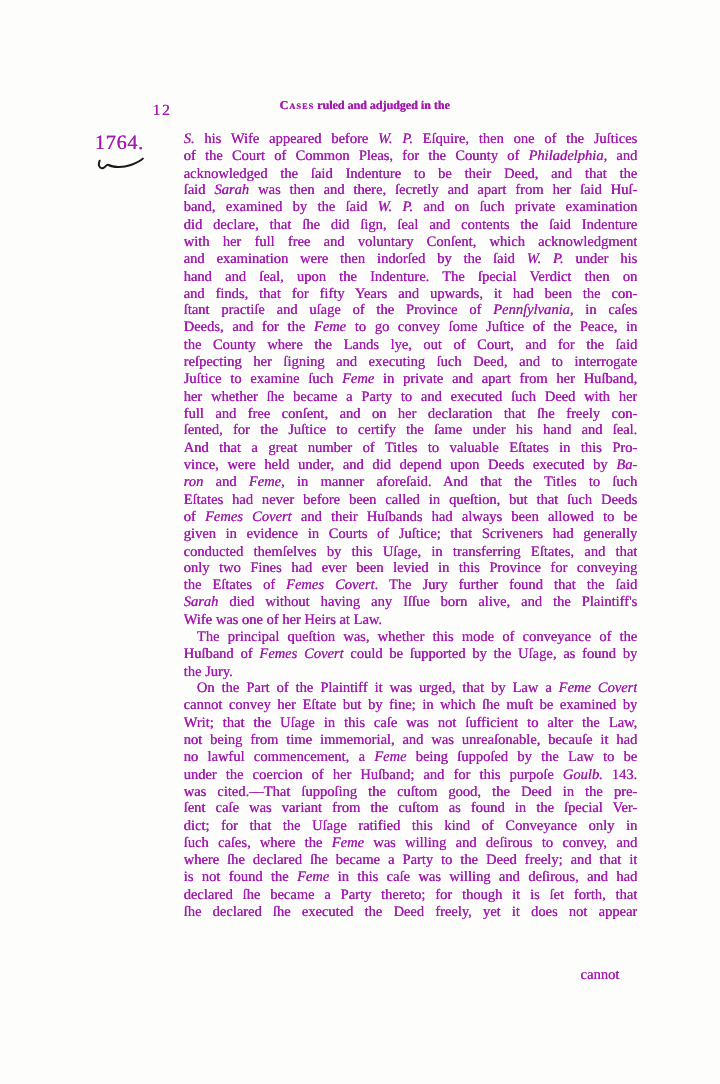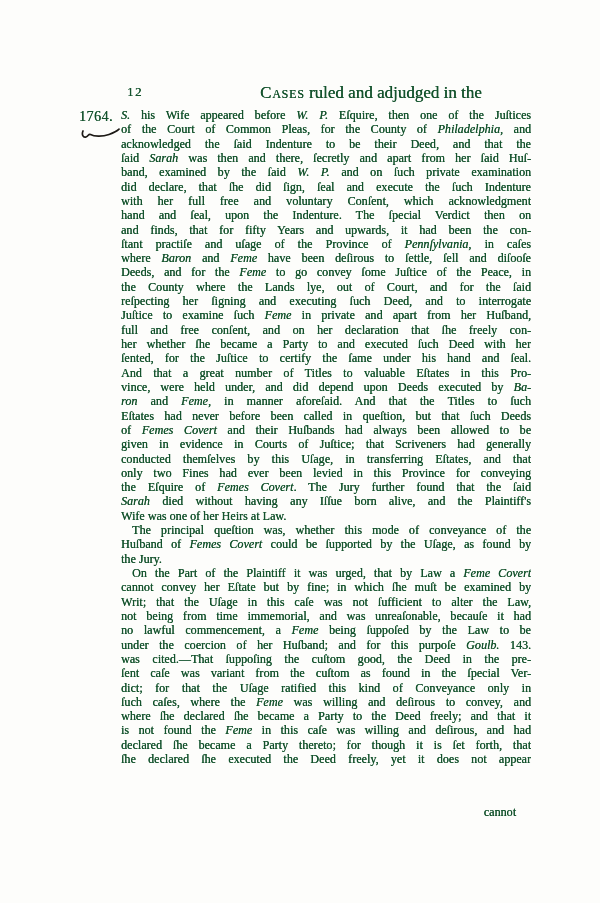--- a/index.html
+++ b/index.html
@@ -5,44 +5,44 @@
   html, body { margin: 0; padding: 0; }
   body {
     width: 600px; height: 903px;
     background: #ffffff;
     font-family: "Liberation Serif", "DejaVu Serif", serif;
   }
   .page {
     position: relative;
     width: 600px; height: 903px;
     background: #fdfdfb;
-    color: #14532d;
+    color: #a21caf;
     overflow: hidden;
   }
   .ink { text-shadow: 0.25px 0 0 currentColor; }
 
   .header-number {
     position: absolute; left: 127px; top: 84px;
     font-size: 13px; letter-spacing: 1.5px;
   }
   .header-title {
-    position: absolute; left: 260px; top: 83px;
-    font-size: 17px; white-space: nowrap;
+    position: absolute; left: 233px; top: 83px;
+    font-size: 10px; white-space: nowrap; font-weight: bold;
   }
   .header-title .sc { font-variant: small-caps; letter-spacing: 0.8px; }
 
   .margin-note { position: absolute; left: 79px; top: 109px; width: 42px; }
-  .margin-year { font-size: 14px; letter-spacing: 0.5px; }
+  .margin-year { font-size: 17px; letter-spacing: 0.5px; }
   .swash-holder { margin-top: 1px; margin-left: 1px; }
 
   .text-block {
     position: absolute; left: 121px; top: 108px; width: 410px;
     font-size: 12.1px; line-height: 14.32px;
   }
-  .line { height: 14.32px; overflow: hidden; }
+  .line { height: 14.32px; overflow: hidden; margin-left: 32px; }
   .line.j { text-align: justify; text-align-last: justify; }
   .para.indent .line:first-child { text-indent: 11px; }
   i { font-style: italic; }
 
   .catchword {
     position: absolute; top: 805px; right: 84px;
     font-size: 12.1px;
   }
 </style>
 </head>
@@ -65,42 +65,42 @@
     </div>
   </div>
 
   <div class="text-block">
       <div class="para">
         <div class="line j"><i>S.</i><span> his Wife appeared before </span><i>W. P.</i><span> Eſquire, then one of the Juſtices</span></div>
         <div class="line j"><span>of the Court of Common Pleas, for the County of </span><i>Philadelphia</i><span>, and</span></div>
         <div class="line j"><span>acknowledged the ſaid Indenture to be their Deed, and that the</span></div>
         <div class="line j"><span>ſaid </span><i>Sarah</i><span> was then and there, ſecretly and apart from her ſaid Huſ-</span></div>
         <div class="line j"><span>band, examined by the ſaid </span><i>W. P.</i><span> and on ſuch private examination</span></div>
-        <div class="line j"><span>did declare, that ſhe did ſign, ſeal and execute the ſuch Indenture</span></div>
+        <div class="line j"><span>did declare, that ſhe did ſign, ſeal and contents the ſaid Indenture</span></div>
         <div class="line j"><span>with her full free and voluntary Conſent, which acknowledgment</span></div>
+        <div class="line j"><span>and examination were then indorſed by the ſaid </span><i>W. P.</i><span> under his</span></div>
         <div class="line j"><span>hand and ſeal, upon the Indenture.  The ſpecial Verdict then on</span></div>
         <div class="line j"><span>and finds, that for fifty Years and upwards, it had been the con-</span></div>
         <div class="line j"><span>ſtant practiſe and uſage of the Province of </span><i>Pennſylvania</i><span>, in caſes</span></div>
-        <div class="line j"><span>where </span><i>Baron</i><span> and </span><i>Feme</i><span> have been deſirous to ſettle, ſell and diſooſe</span></div>
         <div class="line j"><span>Deeds, and for the </span><i>Feme</i><span> to go convey ſome Juſtice of the Peace, in</span></div>
         <div class="line j"><span>the County where the Lands lye, out of Court, and for the ſaid</span></div>
         <div class="line j"><span>reſpecting her ſigning and executing ſuch Deed, and to interrogate</span></div>
         <div class="line j"><span>Juſtice to examine ſuch </span><i>Feme</i><span> in private and apart from her Huſband,</span></div>
+        <div class="line j"><span>her whether ſhe became a Party to and executed ſuch Deed with her</span></div>
         <div class="line j"><span>full and free conſent, and on her declaration that ſhe freely con-</span></div>
-        <div class="line j"><span>her whether ſhe became a Party to and executed ſuch Deed with her</span></div>
         <div class="line j"><span>ſented, for the Juſtice to certify the ſame under his hand and ſeal.</span></div>
         <div class="line j"><span>And that a great number of Titles to valuable Eſtates in this Pro-</span></div>
         <div class="line j"><span>vince, were held under, and did depend upon Deeds executed by </span><i>Ba-</i></div>
         <div class="line j"><i>ron</i><span> and </span><i>Feme</i><span>, in manner aforeſaid.  And that the Titles to ſuch</span></div>
         <div class="line j"><span>Eſtates had never before been called in queſtion, but that ſuch Deeds</span></div>
         <div class="line j"><span>of </span><i>Femes Covert</i><span> and their Huſbands had always been allowed to be</span></div>
         <div class="line j"><span>given in evidence in Courts of Juſtice; that Scriveners had generally</span></div>
         <div class="line j"><span>conducted themſelves by this Uſage, in transferring Eſtates, and that</span></div>
         <div class="line j"><span>only two Fines had ever been levied in this Province for conveying</span></div>
-        <div class="line j"><span>the Eſquire of </span><i>Femes Covert</i><span>.  The Jury further found that the ſaid</span></div>
+        <div class="line j"><span>the Eſtates of </span><i>Femes Covert</i><span>.  The Jury further found that the ſaid</span></div>
         <div class="line j"><i>Sarah</i><span> died without having any Iſſue born alive, and the Plaintiff's</span></div>
         <div class="line"><span>Wife was one of her Heirs at Law.</span></div>
       </div>
       <div class="para indent">
         <div class="line j"><span>The principal queſtion was, whether this mode of conveyance of the</span></div>
         <div class="line j"><span>Huſband of </span><i>Femes Covert</i><span> could be ſupported by the Uſage, as found by</span></div>
         <div class="line"><span>the Jury.</span></div>
       </div>
       <div class="para indent">
         <div class="line j"><span>On the Part of the Plaintiff it was urged, that by Law a </span><i>Feme Covert</i></div>

